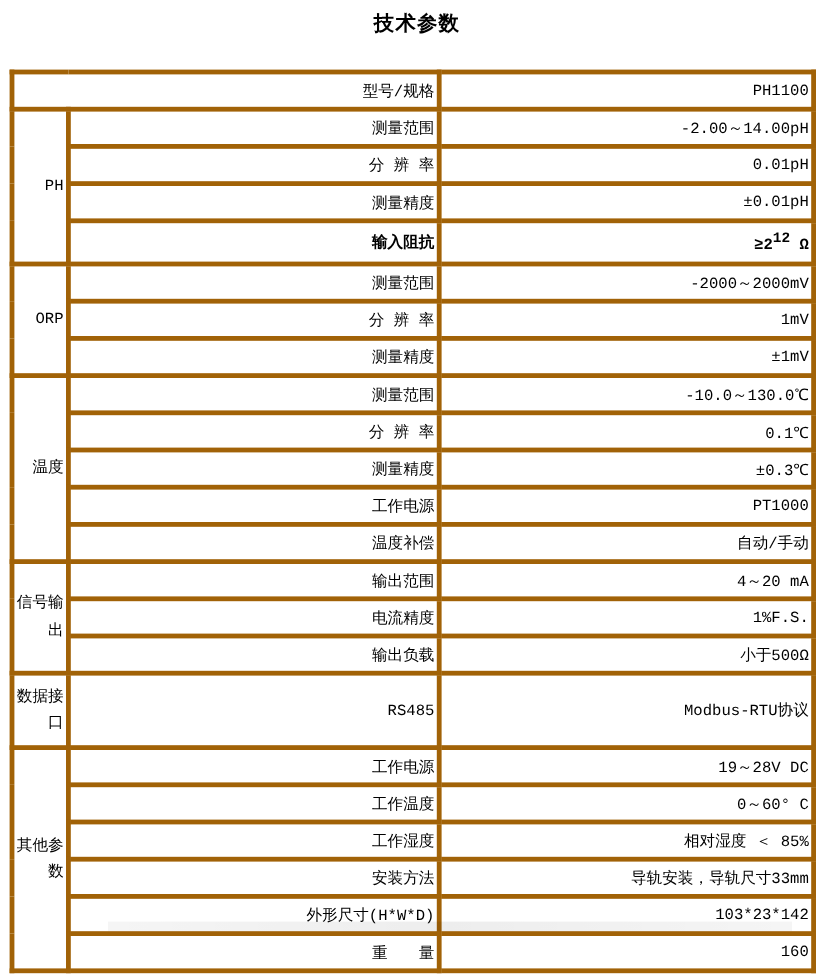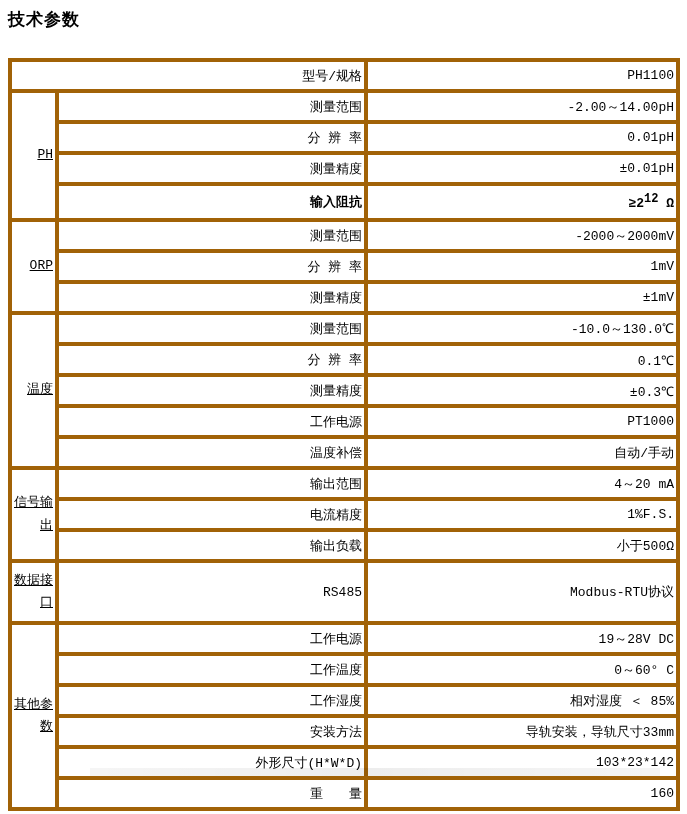--- a/index.html
+++ b/index.html
@@ -9,20 +9,21 @@
     color:#000;
     position:relative;
     overflow:hidden;
   }
   .page-title{
     font-size:17px;
     font-weight:bold;
     margin:8px 0 0 8px;
     letter-spacing:1px;
     font-family:"Liberation Sans","DejaVu Sans",sans-serif;
+    text-align:center;
   }
   table.spec{
     border-collapse:collapse;
     table-layout:fixed;
     width:668px;
     margin:27px 0 0 8px;
     font-family:"Liberation Mono","DejaVu Sans Mono",monospace;
     font-size:13px;
   }
   table.spec td{
@@ -36,21 +37,20 @@
   col.c1{width:47px;}
   col.c2{width:309px;}
   col.c3{width:312px;}
   tr.r  {height:31px;}
   tr.hd {height:31px;}
   tr.tall{height:36px;font-weight:bold;}
   tr.xl {height:62px;margin-left:19px;}
   td.grp{
     line-height:1.7;
     padding:0 3px;
-    text-decoration:underline;
   }
   sup{font-size:12px;}
   
   .wm-strip{
     position:absolute;
     left:90px;top:768px;width:570px;height:8px;
     background:linear-gradient(90deg,rgba(0,0,0,0.04),rgba(0,0,0,0.07),rgba(0,0,0,0.04));
     pointer-events:none;
   }
 </style>

